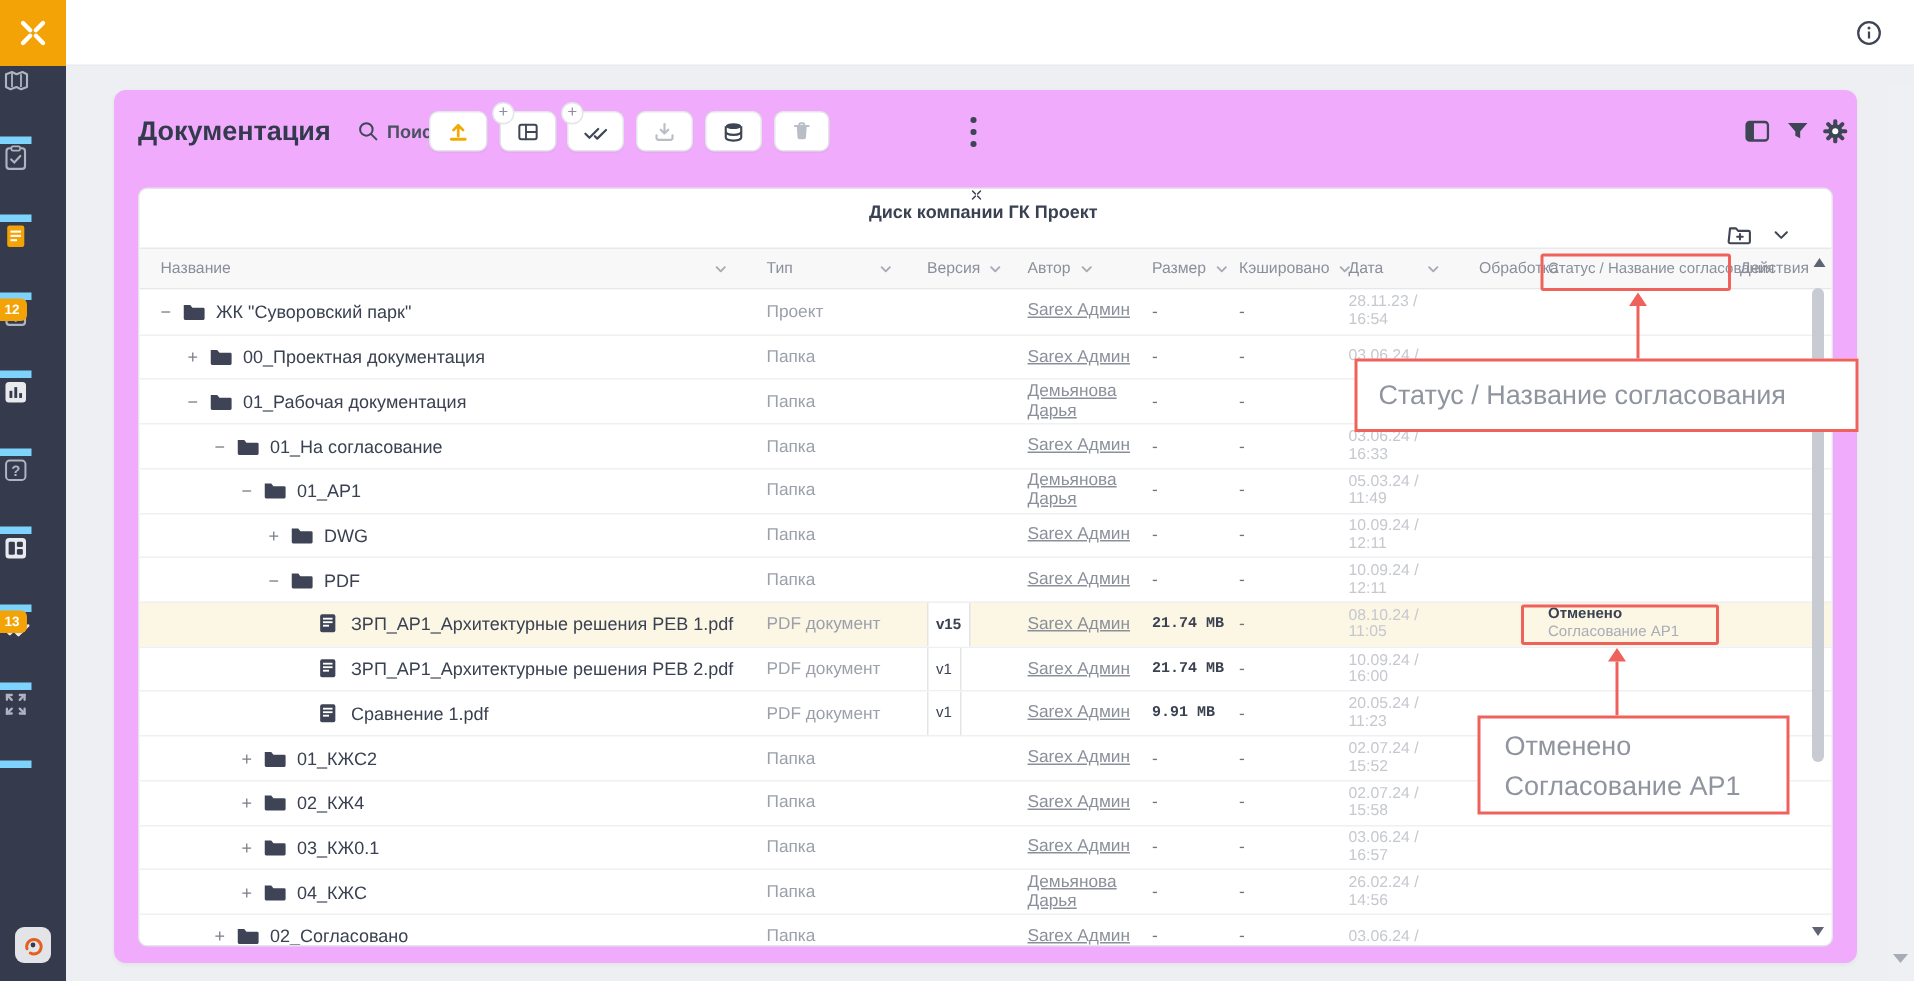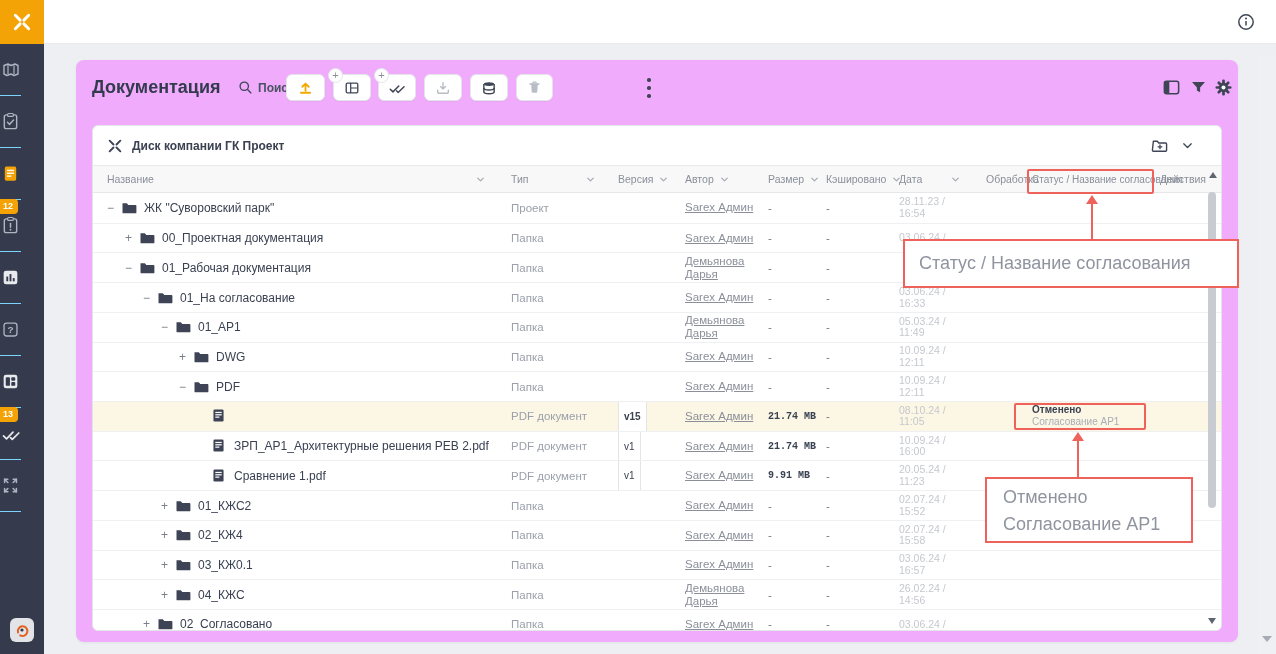--- a/index.html
+++ b/index.html
@@ -9,22 +9,22 @@
 
   
   .topbar{ position:absolute; left:44px; top:0; width:1232px; height:44px; background:#fff;
            border-bottom:1px solid #E9EAED; z-index:1; }
   .info-ic{ position:absolute; left:1193px; top:13px; width:18px; height:18px; cursor:pointer; }
 
   
   .sidebar{ position:absolute; left:0; top:0; width:44px; height:654px; background:#353B4D; z-index:3; }
   .logo{ position:absolute; left:0; top:0; width:44px; height:44px; background:#F4A306;
          display:flex; align-items:center; justify-content:center; }
-  .nav-item{ position:absolute; left:0; width:21px; height:52px; display:flex; align-items:center;
-             justify-content:center; border-bottom:1px solid #7dd3fc; cursor:pointer; }
+  .nav-item{ position:absolute; left:0; width:21px; height:52px; display:flex; 
+             justify-content:center; border-bottom:5px solid #7dd3fc; cursor:pointer; }
   .badge{ position:absolute; left:0; top:-1px; background:#F4A306; color:#fff; font-size:9px;
           font-weight:bold; line-height:11px; padding:2px 5px 2px 3px; border-radius:0 4px 4px 0; z-index:2; }
   .avatar{ position:absolute; left:10px; top:618px; width:24px; height:24px; border-radius:6px;
            background:#E3E4E8; display:flex; align-items:center; justify-content:center; cursor:pointer; }
 
   
   .card{ position:absolute; left:76px; top:60px; width:1162px; height:582px; background:#f0abfc;
          border-radius:8px; box-shadow:0 1px 3px rgba(40,45,60,.06); }
   .pg-title{ position:absolute; left:16px; top:17px; font-size:18px; font-weight:bold; color:#333A4D; }
   .search{ position:absolute; left:162px; top:20px; display:flex; align-items:center; gap:5px; cursor:pointer; }
@@ -36,21 +36,21 @@
   .plus-circle{ position:absolute; top:8px; width:15px; height:15px; border-radius:50%; background:#fff;
          border:1px solid #E3E5E8; color:#8A8F9A; font-size:11px; line-height:13px; text-align:center; z-index:2; cursor:pointer;}
   .kebab{ position:absolute; left:566px; top:17px; width:14px; height:22px; display:flex; flex-direction:column;
           align-items:center; justify-content:space-between; cursor:pointer; padding:1px 0;}
   .kebab i{ width:3.6px; height:3.6px; border-radius:50%; background:#3E4554; }
   .ric-top{ position:absolute; top:18px; width:19px; height:19px; cursor:pointer; }
 
   
   .tbl{ position:absolute; left:16px; top:65px; width:1130px; height:506px; border:1px solid #E3E5E9;
         border-radius:6px; overflow:hidden; background:#fff; }
-  .drive{ height:40px; display:flex; align-items:center; padding:0 26px 0 14px; border-bottom:1px solid #E8E9EC; }
+  .drive{ height:40px; display:flex; align-items:center; padding:0 26px 0 14px; border-bottom:1px solid #E8E9EC;flex-direction:column; }
   .drive .dtitle{ font-size:12px; font-weight:bold; color:#3A4151; margin-left:9px; }
   .drive .dright{ margin-left:auto; display:flex; align-items:center; gap:12px; }
   .hrow{ height:27px; display:flex; align-items:stretch; background:#F8F8F9; border-bottom:1px solid #E6E7EA; }
   .hcell{ display:flex; align-items:center; font-size:10.5px; color:#8A8F9A; white-space:nowrap; }
   .hcell.c8 .hlabel{ font-size:10px; }
   .hchev{ margin-left:5px; display:flex; }
   .hchev.right{ margin-left:auto; margin-right:12px; }
   .c0{width:405px; padding-left:14px;} .c1{width:110px; padding-left:13px;} .c2{width:65px; padding-left:10px;}
   .c3{width:83px; padding-left:12px;}  .c4{width:60px; padding-left:12px;}  .c5{width:72px; padding-left:10px;}
   .c6{width:85px; padding-left:11px;}  .c7{width:45px; padding-left:13px;}  .c8{width:135px; padding-left:14px;}
@@ -544,20 +544,21 @@
             <div class="rcell c0">
               <span class="exp" style="margin-left:90px"></span>
               <span class="ric">
                 <svg viewBox="0 0 16 16" width="15" height="15">
                   <rect x="2.6" y="1.6" width="10.8" height="12.8" rx="1.4" fill="#3E4455"></rect>
                   <rect x="4.6" y="4.1" width="6.8" height="1.3" fill="#fff"></rect>
                   <rect x="4.6" y="6.6" width="6.8" height="1.3" fill="#fff"></rect>
                   <rect x="4.6" y="9.1" width="4.3" height="1.3" fill="#fff"></rect>
                 </svg>
               </span>
+              <span class="nm">ЗРП_АР1_Архитектурные решения РЕВ 1.pdf</span>
             </div>
             <div class="rcell c1 t-muted">PDF документ</div>
             <div class="rcell c2">
               <span class="chip chipb">v15</span>
             </div>
             <div class="rcell c3 t-auth">
               <div>Sarex Админ</div>
             </div>
             <div class="rcell c4 t-bold">21.74 MB</div>
             <div class="rcell c5 t-dash">-</div>

